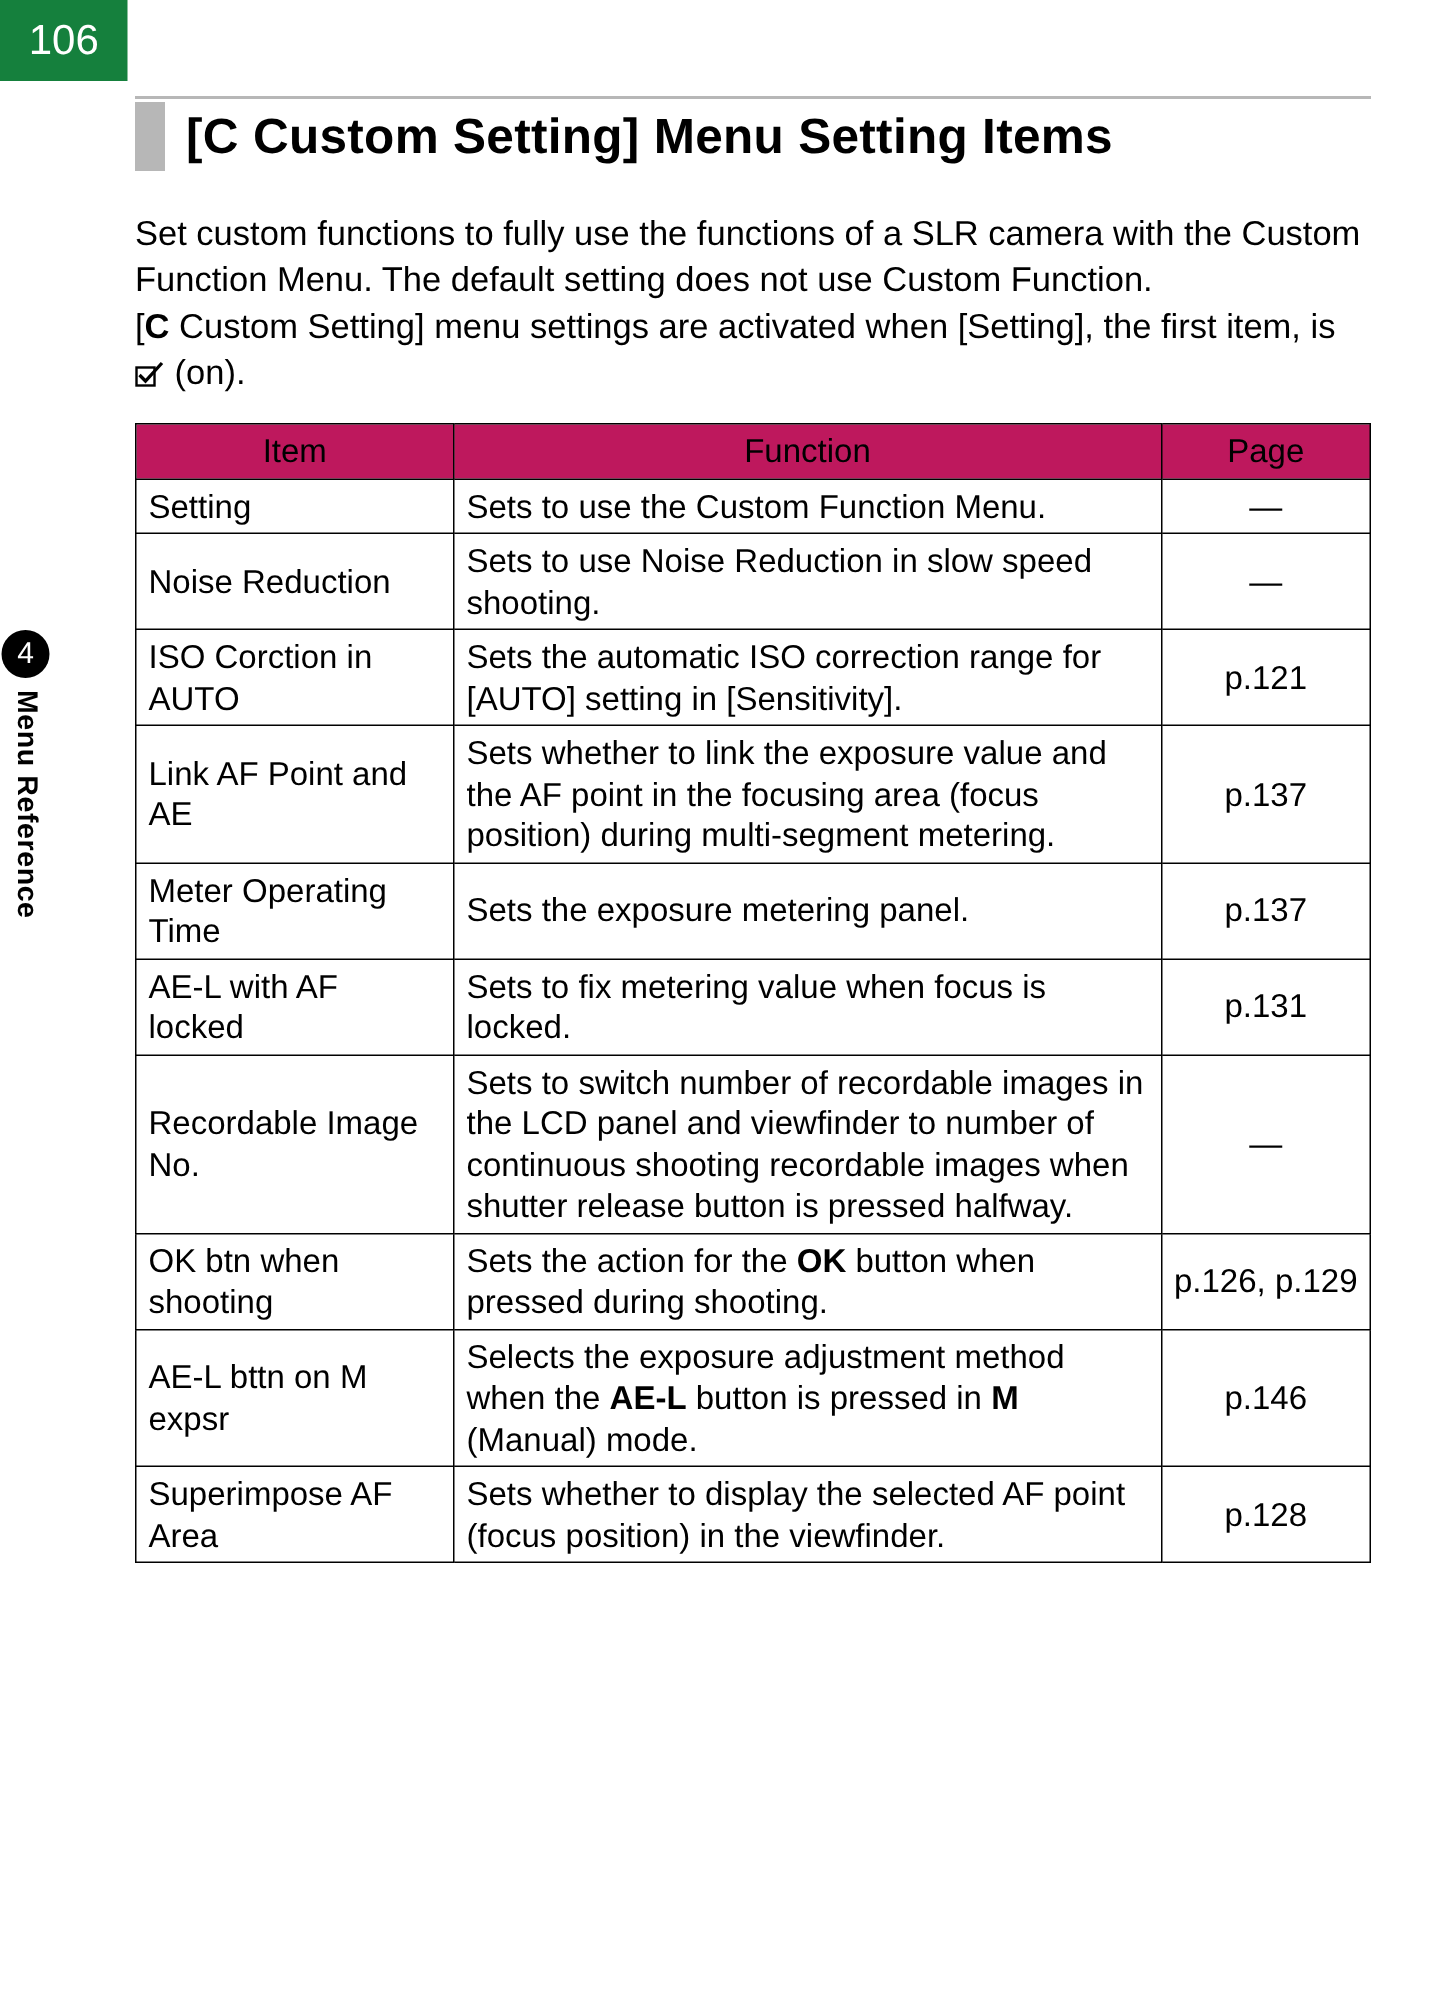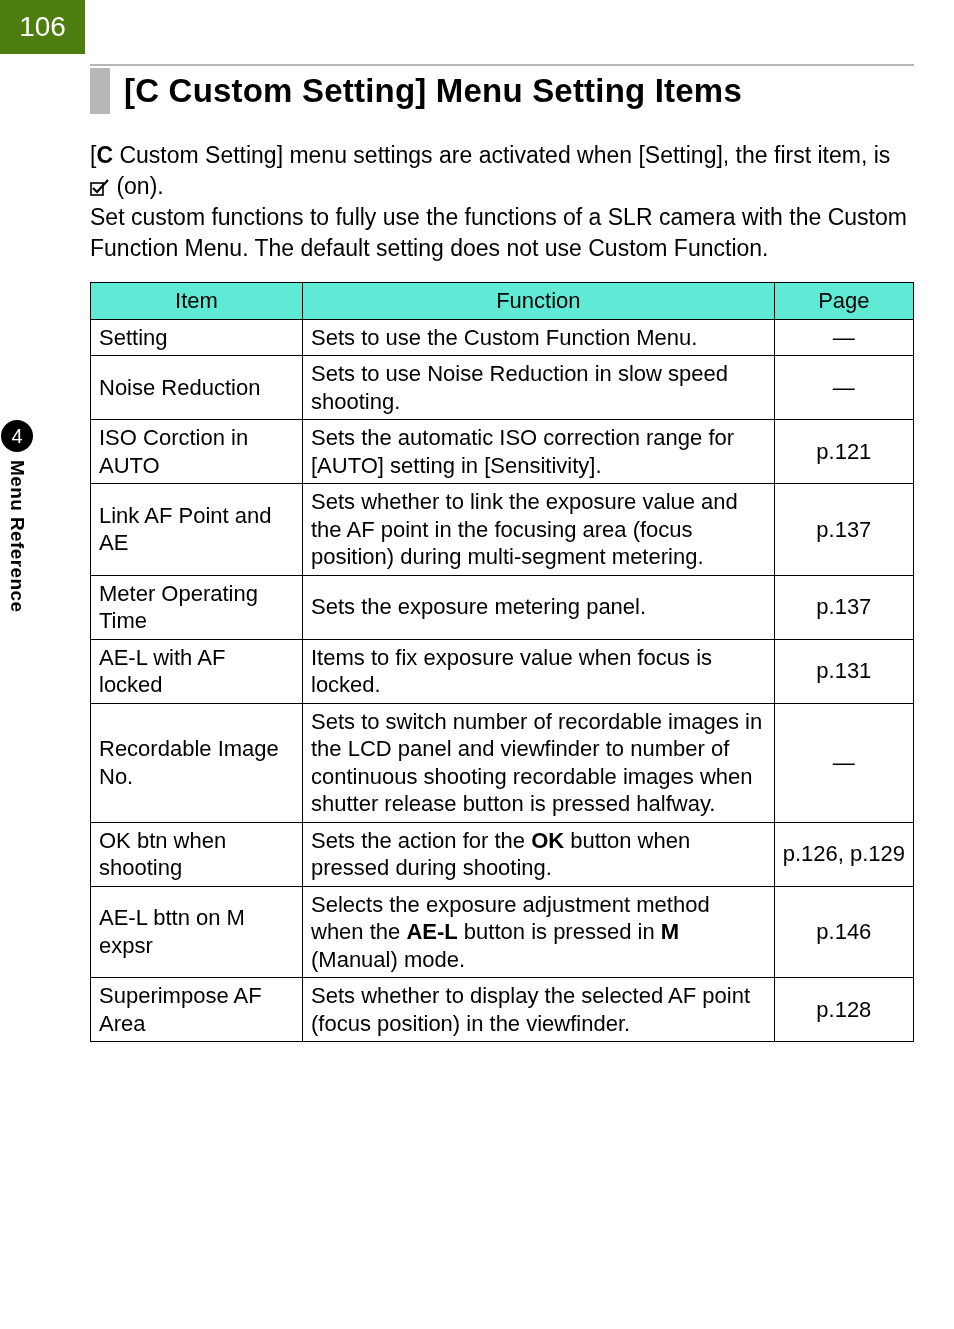--- a/index.html
+++ b/index.html
@@ -1,29 +1,29 @@
 <!DOCTYPE html>
 <html><head>
 <meta charset="utf-8">
 <style>
   * { box-sizing: border-box; margin: 0; padding: 0; }
   html, body { width: 954px; height: 1329px; background: #fff; font-family: Arial, Helvetica, sans-serif; color: #000; }
-  .page-number-tab { position: absolute; top: 0; left: 0; width: 85px; height: 54px; background: #4d7c0f; color: #fff; font-size: 28px; display: flex; align-items: center; justify-content: center; font-weight: 400; }
+  .page-number-tab { position: absolute; top: 0; left: 0; width: 85px; height: 54px; background: #15803d; color: #fff; font-size: 28px; display: flex; align-items: center; justify-content: center; font-weight: 400; }
   .content { position: absolute; top: 64px; left: 90px; right: 40px; }
   .heading-block { display: flex; align-items: flex-start; margin-bottom: 26px; }
   .heading-bar { width: 20px; height: 46px; background: #b7b7b7; margin-right: 14px; flex-shrink: 0; }
   .heading-rule { position: absolute; left: 0; top: 0; height: 2px; background: #b7b7b7; width: 100%; }
   .heading-text { font-size: 33px; font-weight: bold; line-height: 1.25; padding-top: 2px; letter-spacing: 0.2px; }
   .heading-icon { font-family: Arial, sans-serif; font-weight: bold; }
   .intro { font-size: 23px; line-height: 1.35; margin-bottom: 18px; }
   .intro .inline-icon { font-weight: bold; }
   .check-icon svg { vertical-align: -2px; }
   table.settings { border-collapse: collapse; width: 100%; font-size: 22px; line-height: 1.25; }
   table.settings th, table.settings td { border: 1px solid #000; padding: 4px 8px; vertical-align: middle; }
-  table.settings th { background: #5eead4; font-weight: 400; text-align: center; }
+  table.settings th { background: #be185d; font-weight: 400; text-align: center; }
   table.settings td.page-col { text-align: center; white-space: nowrap; width: 86px; }
   table.settings td.item-col { width: 212px; }
   .side-tab { position: absolute; left: 0; top: 420px; width: 34px; }
   .side-badge { width: 32px; height: 32px; border-radius: 50%; background: #000; color: #fff; display: flex; align-items: center; justify-content: center; font-size: 20px; margin: 0 auto 8px auto; font-weight: 400; }
   .side-label { writing-mode: vertical-rl; text-orientation: mixed; font-weight: bold; font-size: 19px; letter-spacing: 0.4px; margin: 0 auto; }
   .bold { font-weight: bold; }
   .heading-wrap { position: relative; padding-top: 4px; }
 </style>
 </head>
 <body>
@@ -45,27 +45,27 @@
     <div class="heading-rule"></div>
     <div class="heading-block">
       <div class="heading-bar"></div>
       <h1 class="heading-text">
         <span>[</span><span class="heading-icon">C</span><span> Custom Setting] Menu Setting Items</span>
       </h1>
     </div>
   </div>
 
   <div class="intro">
+    <p>Set custom functions to fully use the functions of a SLR camera with the Custom Function Menu. The default setting does not use Custom Function.</p>
     <p>
       <span>[</span><span class="inline-icon bold">C</span><span> Custom Setting] menu settings are activated when [Setting], the first item, is </span><span class="check-icon"><svg width="20" height="18" viewBox="0 0 20 18">
             <rect x="1" y="5" width="12" height="12" fill="none" stroke="#000" stroke-width="1.6"></rect>
             <path d="M3 10 L7 14 L18 2" fill="none" stroke="#000" stroke-width="2.2"></path>
           </svg></span><span> (on).</span>
     </p>
-    <p>Set custom functions to fully use the functions of a SLR camera with the Custom Function Menu. The default setting does not use Custom Function.</p>
   </div>
 
   <table class="settings">
     <thead>
       <tr>
         <th>Item</th>
         <th>Function</th>
         <th>Page</th>
       </tr>
     </thead>
@@ -90,21 +90,21 @@
         <td>Sets whether to link the exposure value and the AF point in the focusing area (focus position) during multi-segment metering.</td>
         <td class="page-col">p.137</td>
       </tr>
       <tr>
         <td class="item-col">Meter Operating Time</td>
         <td>Sets the exposure metering panel.</td>
         <td class="page-col">p.137</td>
       </tr>
       <tr>
         <td class="item-col">AE-L with AF locked</td>
-        <td>Items to fix exposure value when focus is locked.</td>
+        <td>Sets to fix metering value when focus is locked.</td>
         <td class="page-col">p.131</td>
       </tr>
       <tr>
         <td class="item-col">Recordable Image No.</td>
         <td>Sets to switch number of recordable images in the LCD panel and viewfinder to number of continuous shooting recordable images when shutter release button is pressed halfway.</td>
         <td class="page-col">—</td>
       </tr>
       <tr>
         <td class="item-col">OK btn when shooting</td>
         <td>

